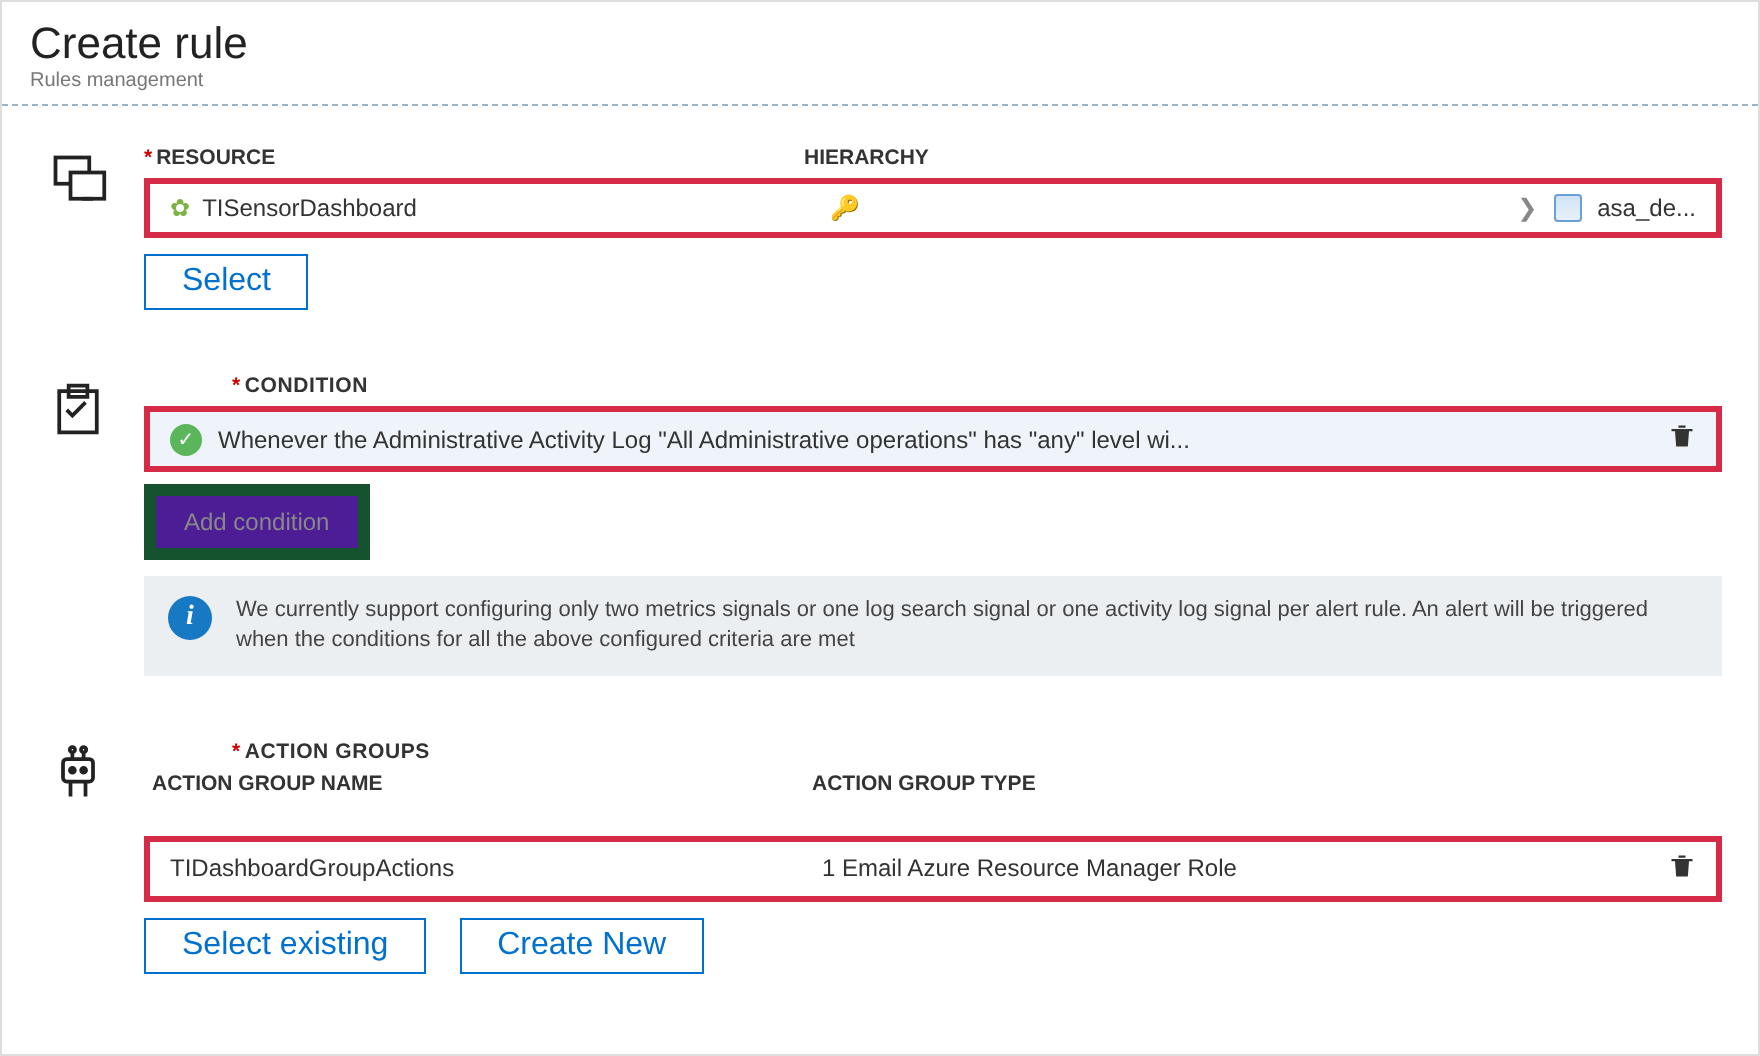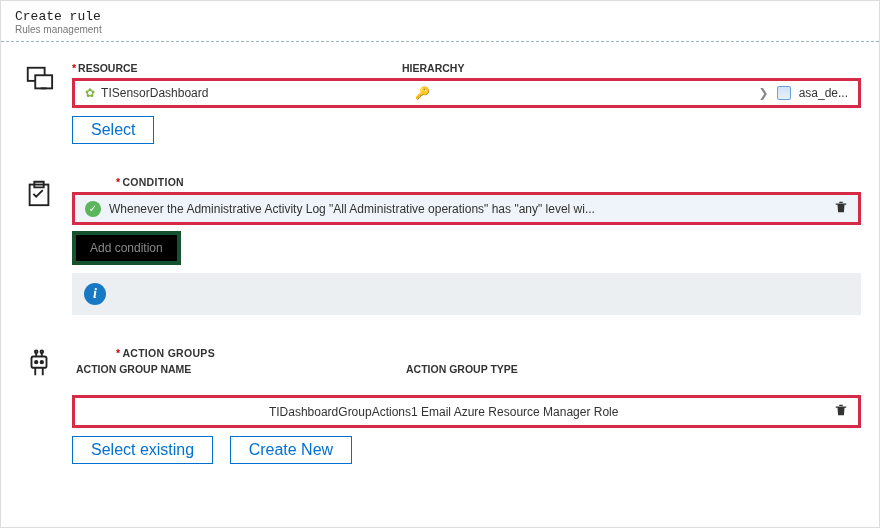--- a/index.html
+++ b/index.html
@@ -9,21 +9,21 @@
     background: #fff;
     width: 880px;
     height: 528px;
     overflow: hidden;
     border: 1px solid #ddd;
   }
   .header {
     padding: 8px 14px 6px 14px;
     border-bottom: 1px dashed #9ab5c9;
   }
-  .header-title { font-size: 13px; font-weight: 400; color: #222; font-family: Liberation Mono, monospace; }
+  .header-title { font-size: 22px; font-weight: 400; color: #222; }
   .header-sub { font-size: 10px; color: #777; }
   .content { padding: 20px 18px 0 23px; }
   .section { display: flex; gap: 14px; margin-bottom: 32px; }
   .section:last-child { margin-bottom: 0; }
   .section-icon { width: 34px; flex: 0 0 34px; padding-top: 2px; }
   .section-icon svg { width: 30px; height: 30px; }
   .section-body { flex: 1; }
   .req { color: #c00; font-weight: 600; margin-right: 2px; }
   .label { font-size: 10.5px; font-weight: 600; color: #333; letter-spacing: .3px; margin-bottom: 4px; margin-left: 44px; }
   .row-headers {
@@ -56,22 +56,22 @@
     background:#fff;
   }
   .btn + .btn { margin-left: 12px; }
   .cond-box { background:#eef4f9; justify-content:space-between; }
   .disabled-btn {
     display:inline-block;
     font-size:12px;
     color:#888;
     padding:6px 14px;
     margin-top:6px;
-    border:4px solid #14532d;
-    background:#000000;
+    border:6px solid #14532d;
+    background:#4c1d95;
   }
   .info-box {
     display:flex;
     gap:12px;
     background:#eceff1;
     padding:10px 12px;
     margin-top:8px;
     font-size:11px;
     color:#444;
     line-height:1.35;
@@ -158,20 +158,21 @@
         </div>
         <span class="trash">
           <svg width="14" height="14" viewBox="0 0 24 24" fill="#333">
               <path d="M3 6h18v2H3zM6 8h12l-1 13H7zM9 3h6v2H9z"></path>
             </svg>
         </span>
       </div>
       <div class="disabled-btn">Add condition</div>
       <div class="info-box">
         <div class="info-circle">i</div>
+        <div>We currently support configuring only two metrics signals or one log search signal or one activity log signal per alert rule. An alert will be triggered when the conditions for all the above configured criteria are met</div>
       </div>
     </div>
   </div>
 
   <div class="section">
     <div class="section-icon">
       <svg viewBox="0 0 32 32" fill="none" stroke="#222" stroke-width="2">
         <rect x="8" y="8" width="16" height="12" rx="2"></rect>
         <circle cx="13" cy="14" r="1.3" fill="#222"></circle>
         <circle cx="19" cy="14" r="1.3" fill="#222"></circle>
@@ -183,21 +184,21 @@
           <circle cx="19" cy="3" r="1.4"></circle>
       </svg>
     </div>
     <div class="section-body">
       <div class="label"><span class="req">*</span><span>ACTION GROUPS</span></div>
       <div class="ag-header">
         <div class="c1">ACTION GROUP NAME</div>
         <div class="c2">ACTION GROUP TYPE</div>
       </div>
       <div class="box" style="justify-content:space-between;">
-        <div style="flex:0 0 326px;text-align:right;">TIDashboardGroupActions</div>
+        <div style="flex:0 0 326px;">TIDashboardGroupActions</div>
         <div style="flex:1;">1 Email Azure Resource Manager Role</div>
         <span class="trash">
           <svg width="14" height="14" viewBox="0 0 24 24" fill="#333">
               <path d="M3 6h18v2H3zM6 8h12l-1 13H7zM9 3h6v2H9z"></path>
             </svg>
         </span>
       </div>
       <div>
         <div class="btn">Select existing</div>
         <div class="btn">Create New</div>

